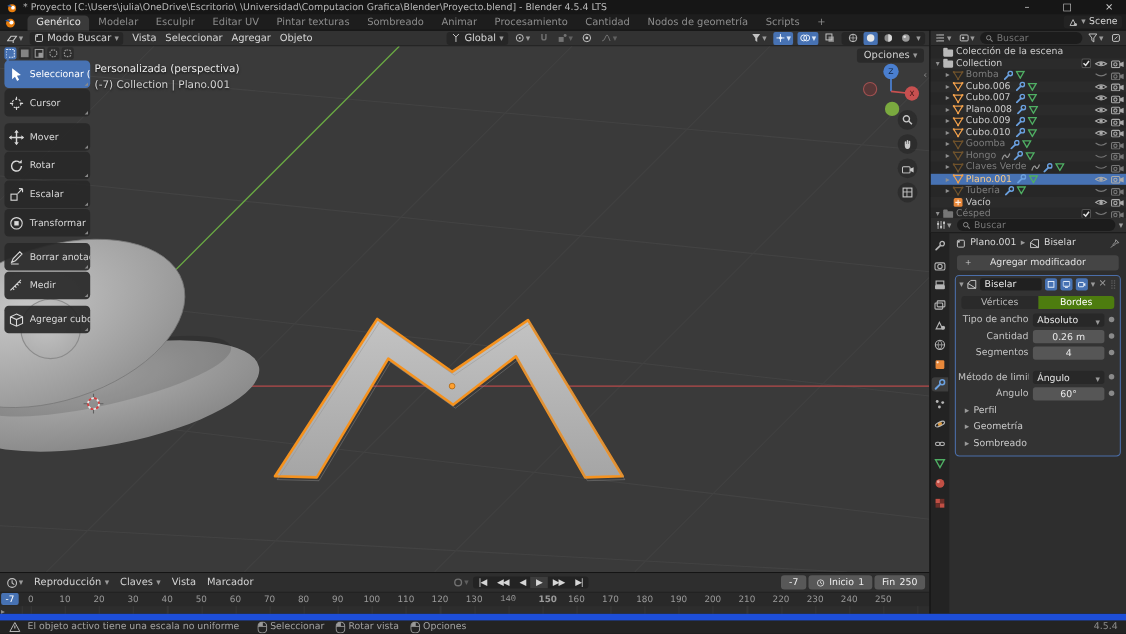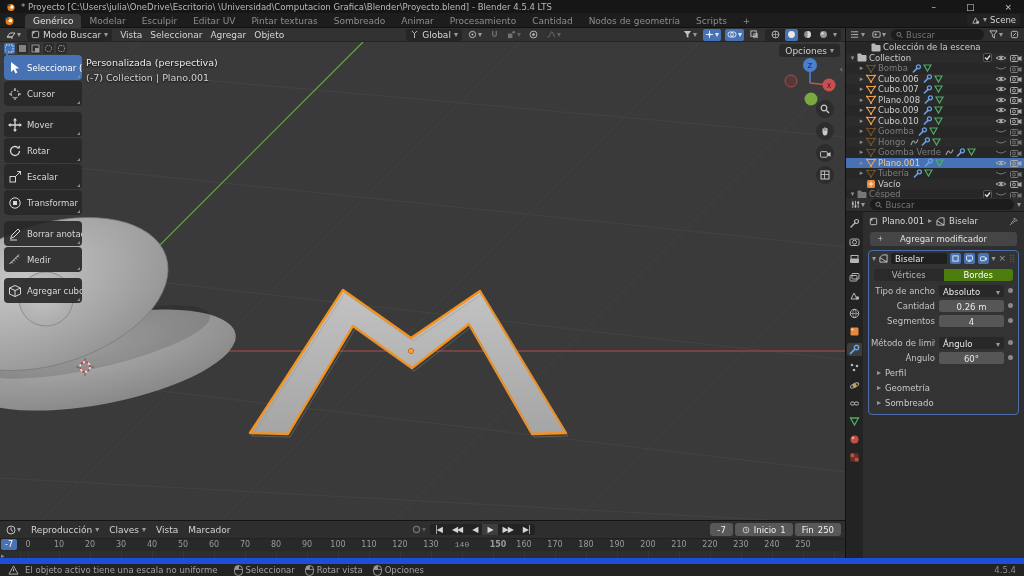--- a/index.html
+++ b/index.html
@@ -641,21 +641,21 @@
         </span>
       <span class="icbtn">
           <svg width="9" height="9" viewBox="0 0 10 10">
             <rect x="1.5" y="1.5" width="7" height="7" rx="1.5" fill="none" stroke="#c2c2c2"></rect>
             <path d="M3.5 6.5 L6.5 3.5" stroke="#c2c2c2"></path>
           </svg>
         </span>
     </div>
 
     <div id="outliner">
-        <div class="orow" style="padding-left: 16px;">
+        <div class="orow" style="padding-left: 2px;">
           <span class="chev"></span>
           <span class="oicon">
             <svg width="10" height="9" viewBox="0 0 10 9">
               <rect x="0.5" y="2" width="9" height="6.5" rx="1" fill="#b9b9b9"></rect>
               <rect x="0.5" y="0.5" width="4" height="2.5" rx="0.8" fill="#b9b9b9"></rect>
             </svg>
           </span>
           <span class="oname">Colección de la escena</span>
           <span class="mods"></span>
           <span class="rgt"></span>
@@ -1017,21 +1017,21 @@
         <div class="orow dim" style="padding-left: 11px;">
           <span class="chev">▸</span>
           <span class="oicon">
             <svg width="10" height="9" viewBox="0 0 10 9">
               <path d="M1 1.5 L9 1.5 L5 8 Z" fill="none" stroke="#a8752f" stroke-width="1.1"></path>
               <circle cx="1" cy="1.5" r="1" fill="#a8752f"></circle>
               <circle cx="9" cy="1.5" r="1" fill="#a8752f"></circle>
               <circle cx="5" cy="8" r="1" fill="#a8752f"></circle>
             </svg>
           </span>
-          <span class="oname">Goomba Verde</span>
+          <span class="oname">Claves Verde</span>
           <span class="mods">
             <span>
               <svg width="9" height="8" viewBox="0 0 9 8">
                 <path d="M1 7 Q3 1 4.5 4 Q6 7 8 1.5" fill="none" stroke="#9a9a9a" stroke-width="1.1"></path>
               </svg>
             </span>
             <span>
               <svg width="9" height="9" viewBox="0 0 9 9">
                 <circle cx="6.4" cy="2.8" r="2" fill="none" stroke="#6ba1e0" stroke-width="1.3"></circle>
                 <path d="M5 4.4 L1.4 8" stroke="#6ba1e0" stroke-width="1.6" stroke-linecap="round"></path>

